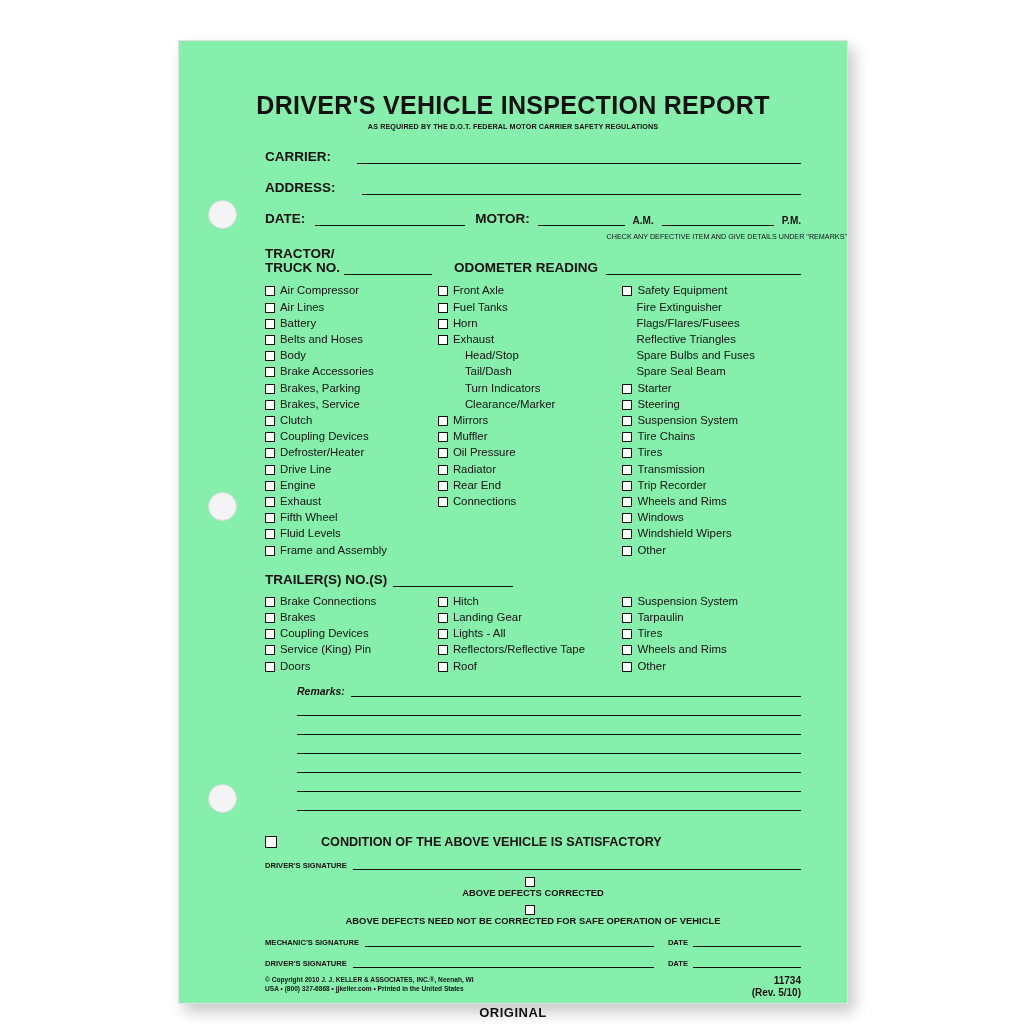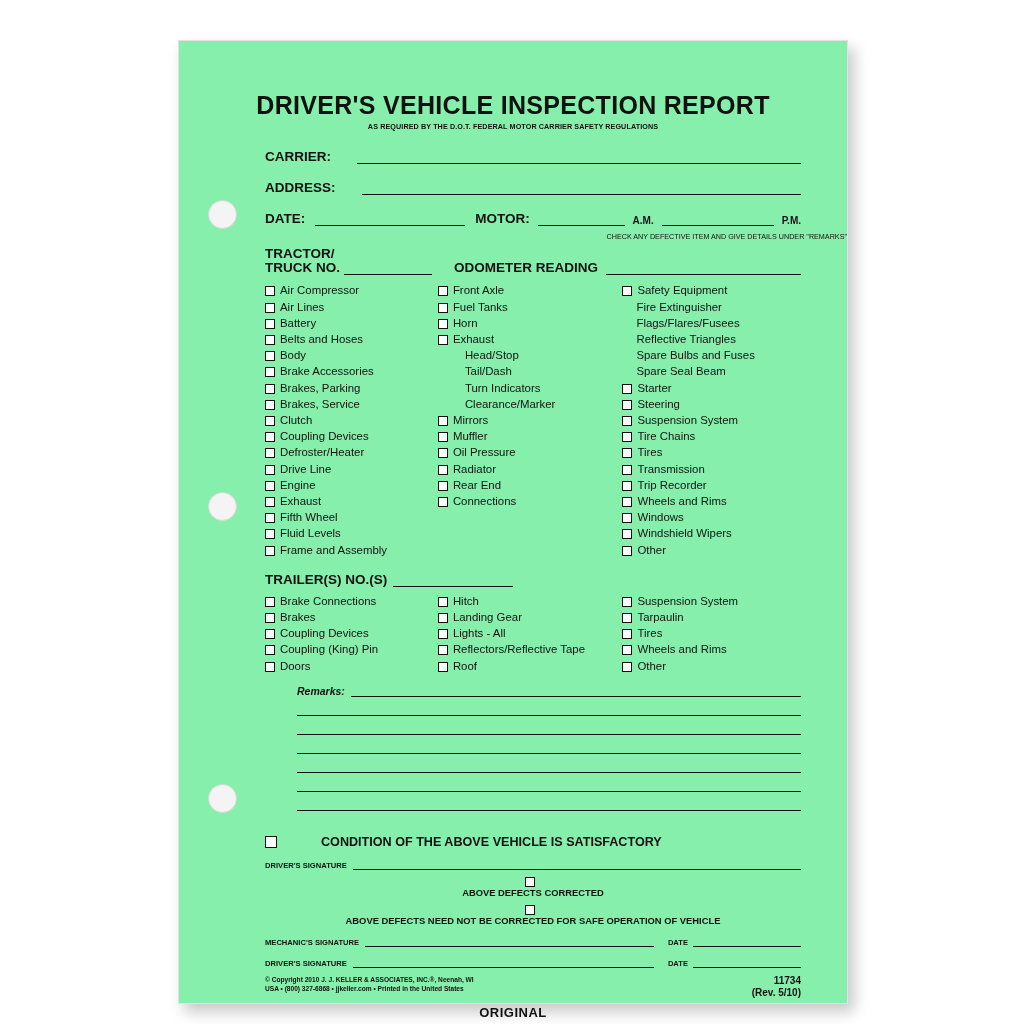--- a/index.html
+++ b/index.html
@@ -454,21 +454,21 @@
           <div class="item">
               <span class="cb"></span>
               <span>Brakes</span>
             </div>
           <div class="item">
               <span class="cb"></span>
               <span>Coupling Devices</span>
             </div>
           <div class="item">
               <span class="cb"></span>
-              <span>Coupling (King) Pin</span>
+              <span>Service (King) Pin</span>
             </div>
           <div class="item">
               <span class="cb"></span>
               <span>Doors</span>
             </div>
         </div>
         <div class="col col2">
           <div class="item">
               <span class="cb"></span>
               <span>Hitch</span>

